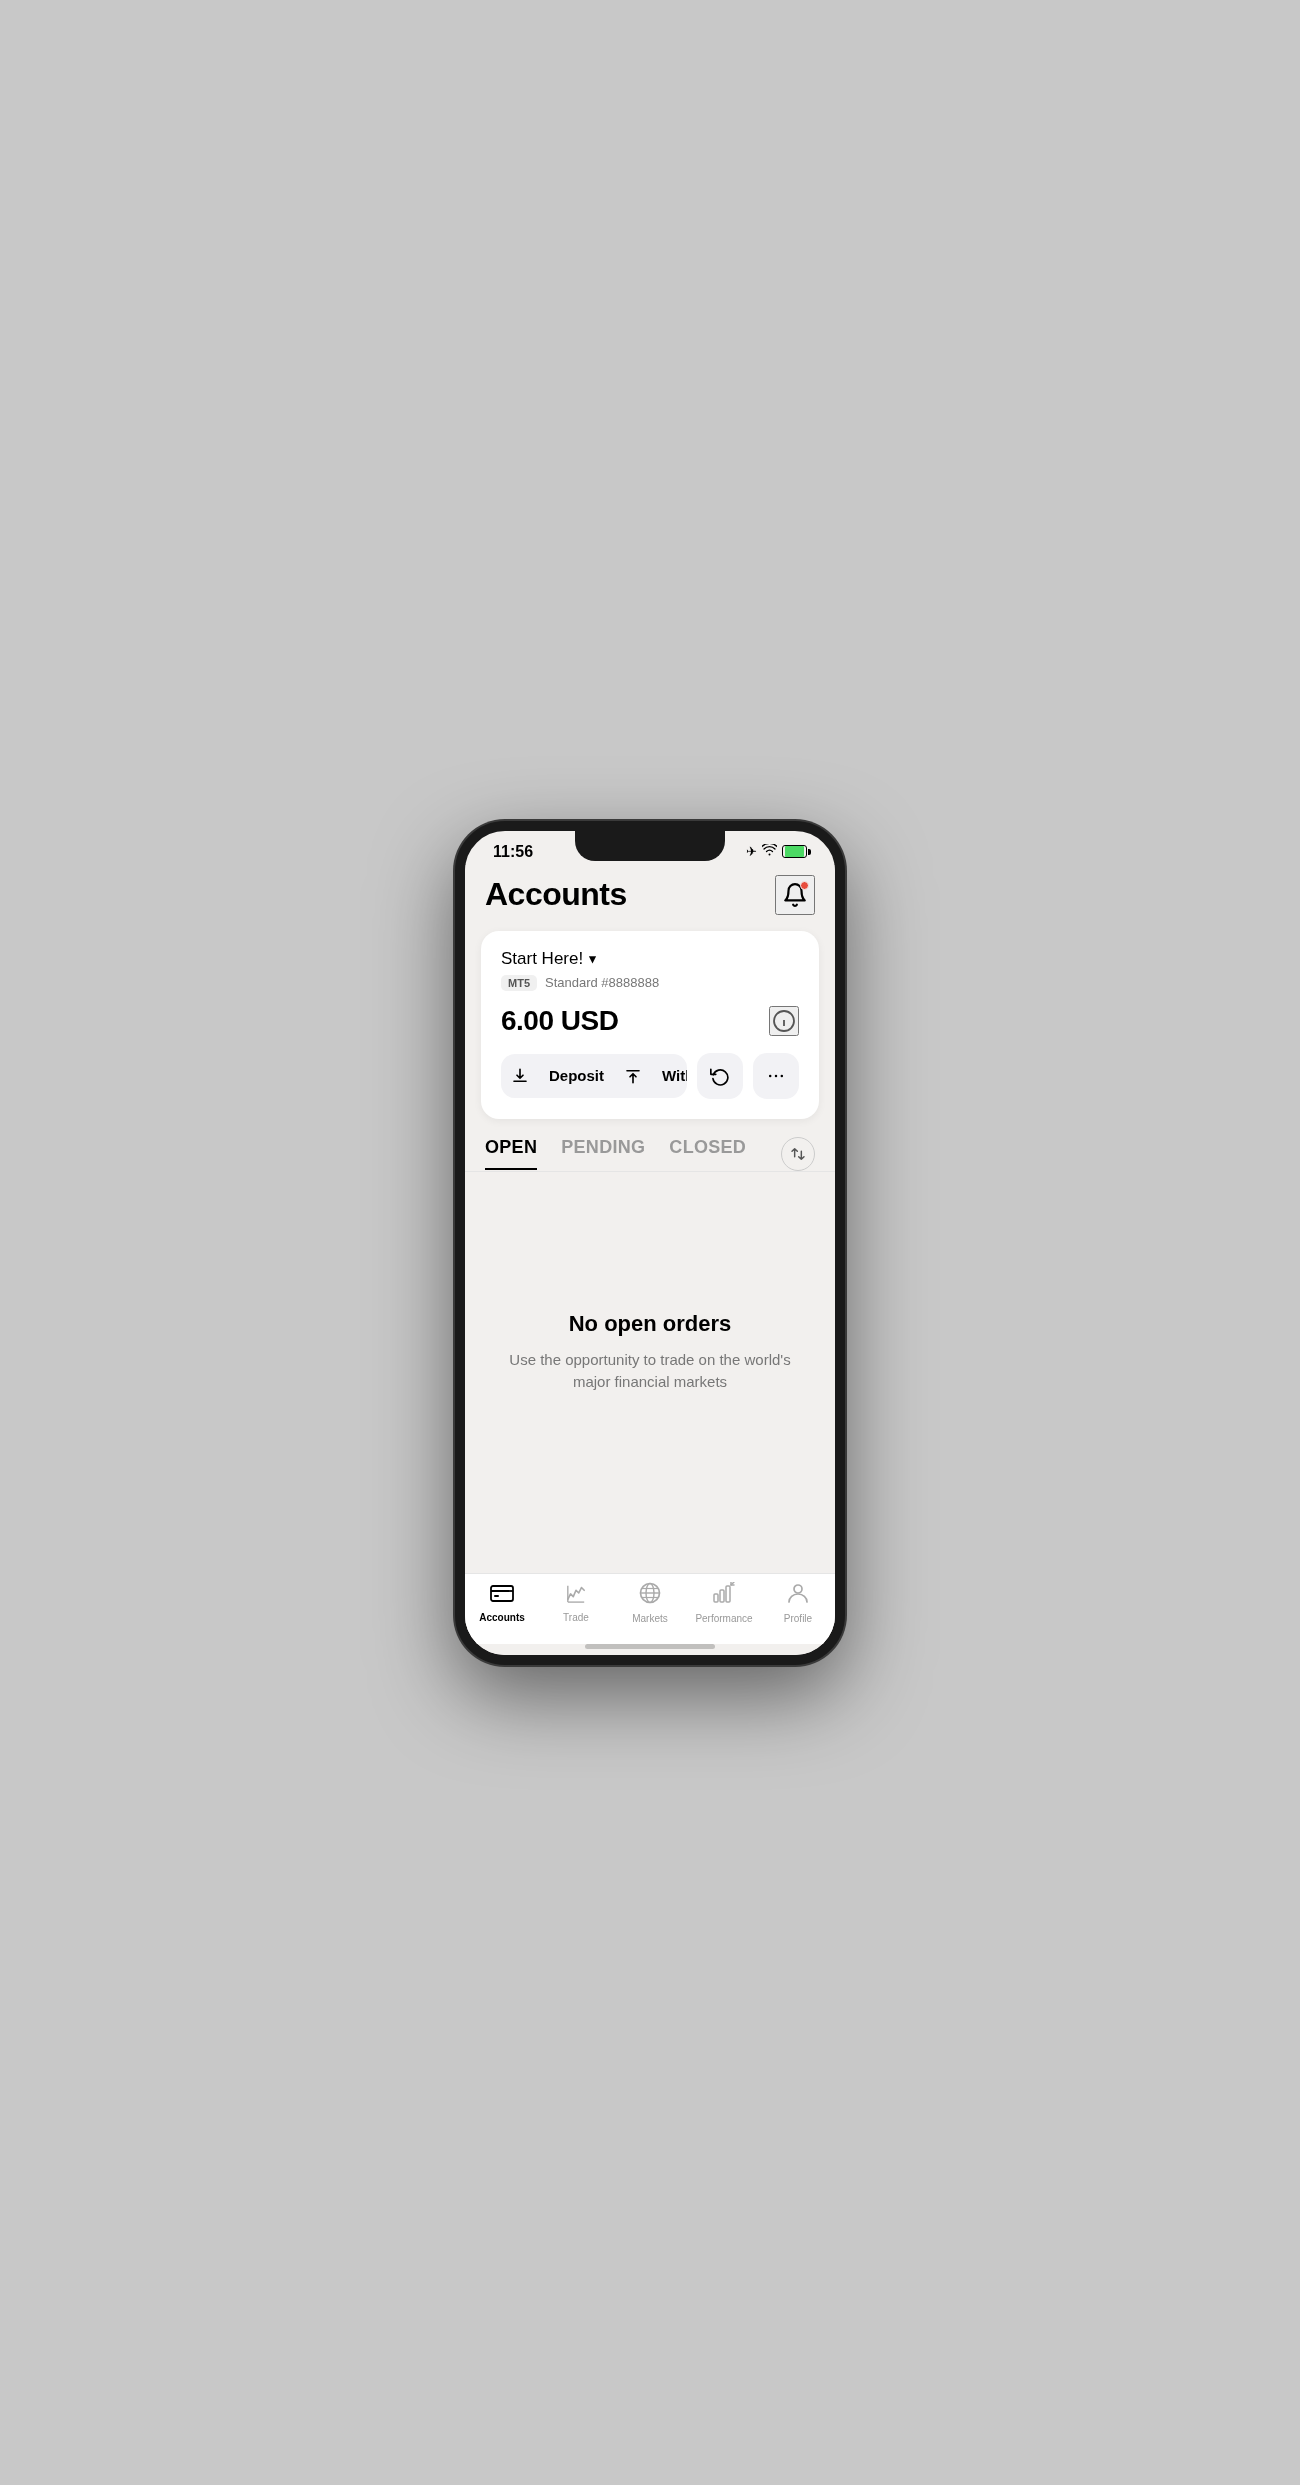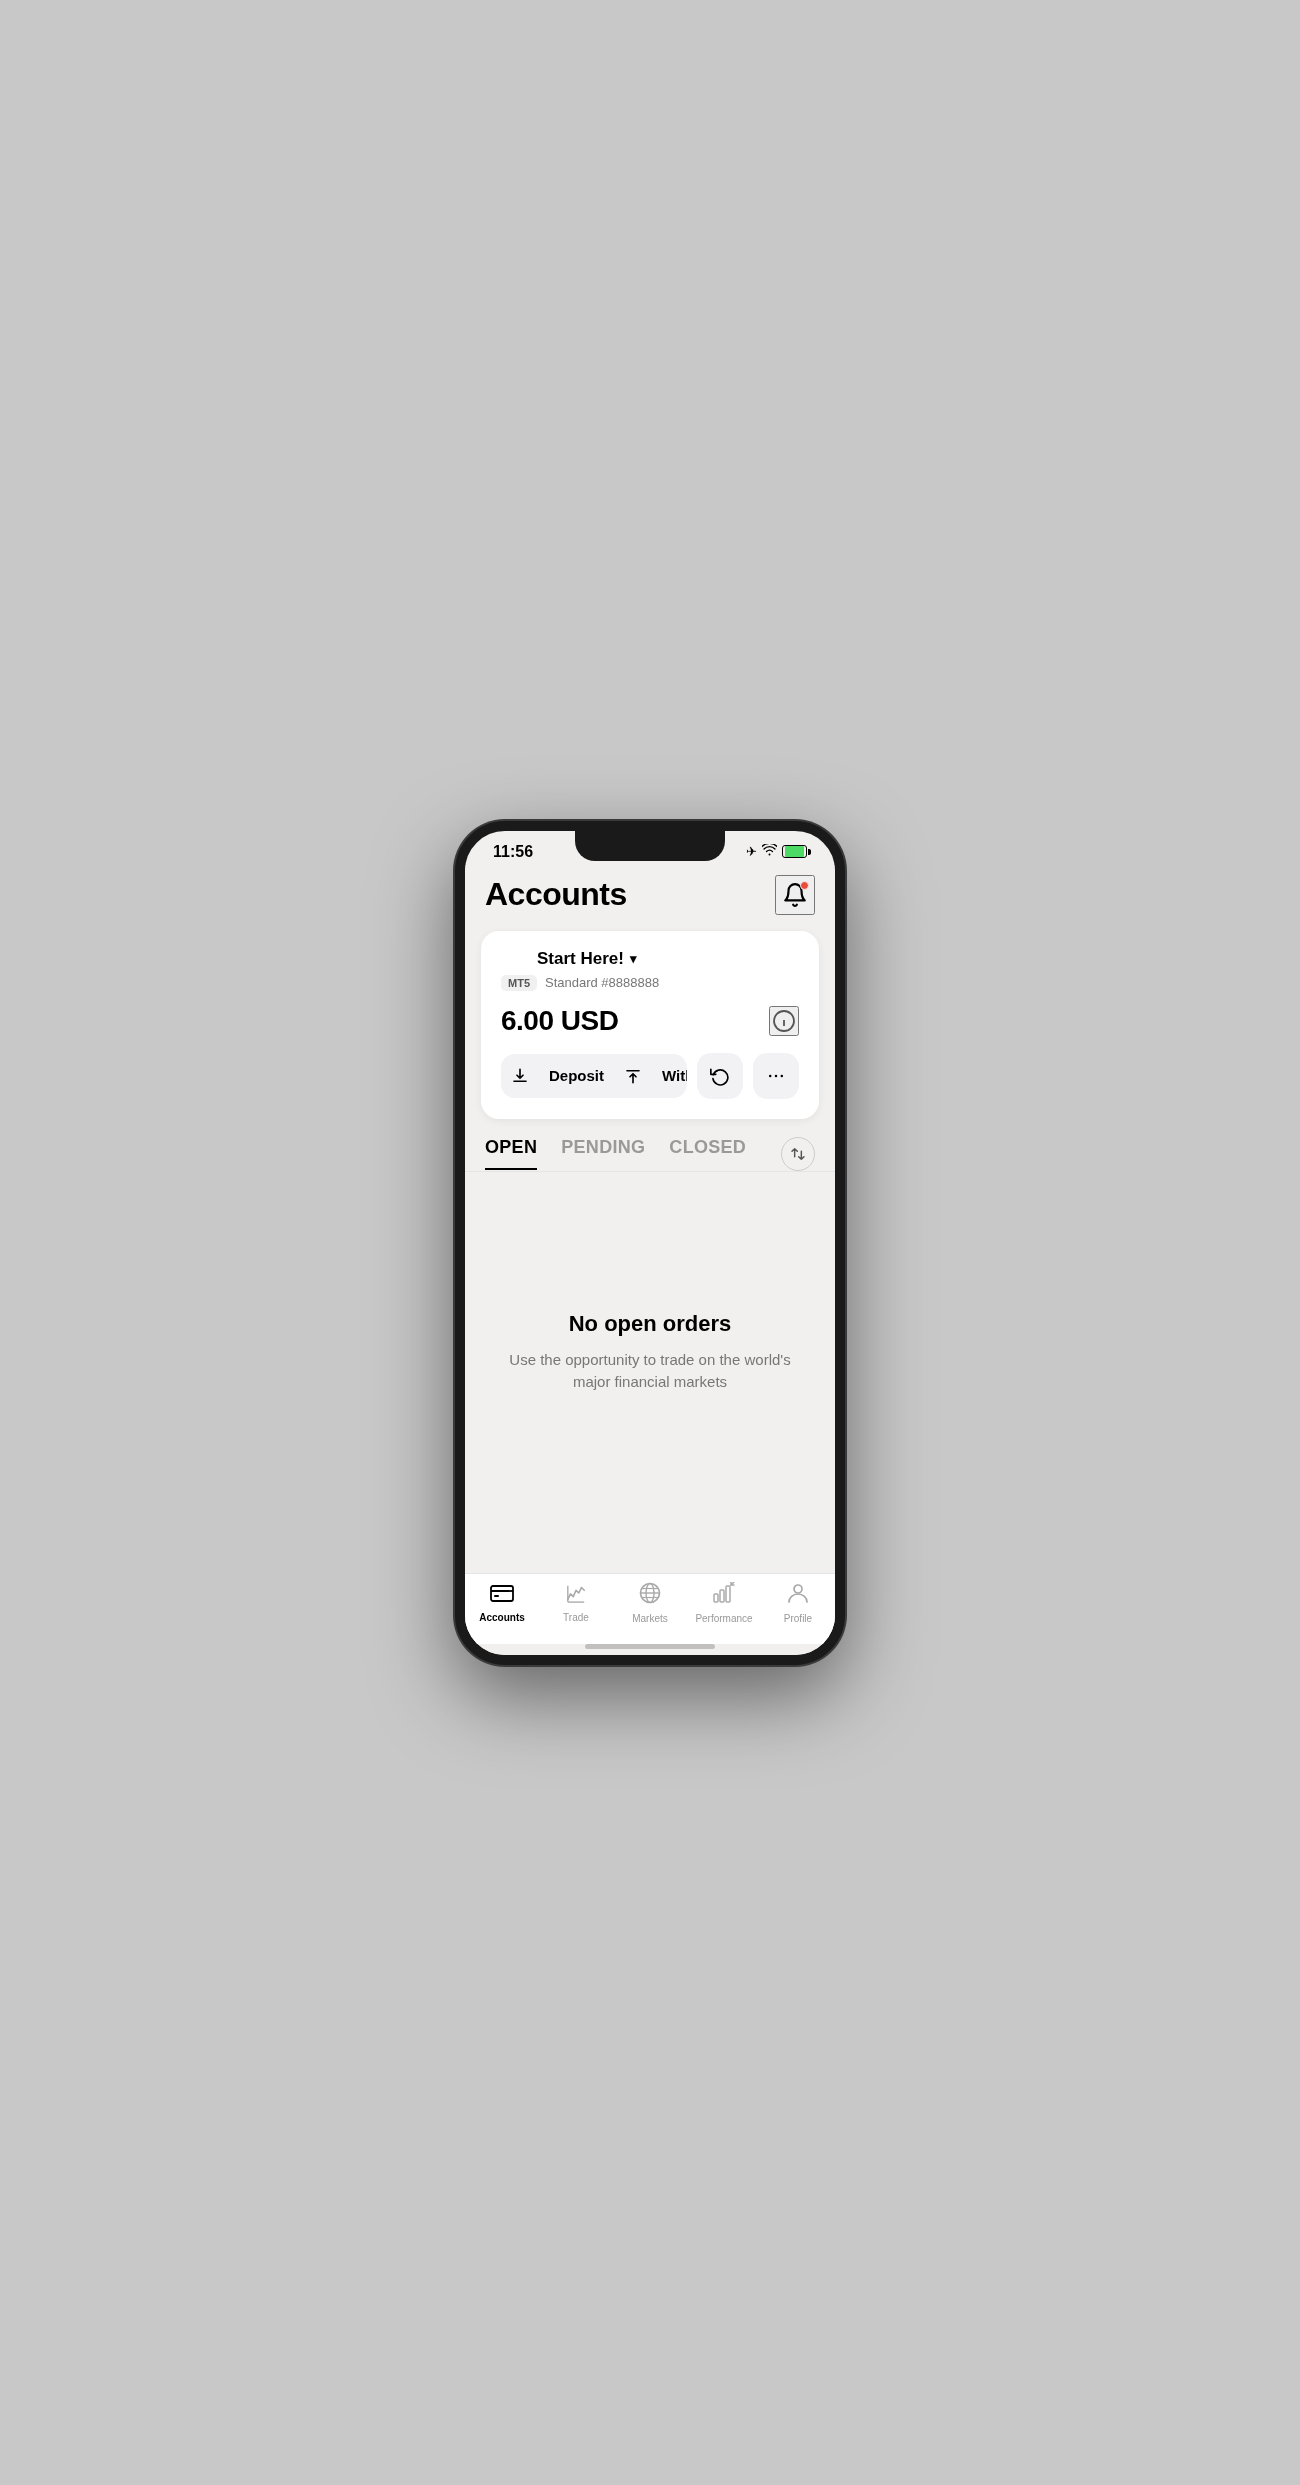--- a/index.html
+++ b/index.html
@@ -135,23 +135,22 @@
       box-shadow: 0 2px 8px rgba(0,0,0,0.06);
     }
     .account-name-row {
       display: flex;
       align-items: center;
       gap: 6px;
       margin-bottom: 6px;
     }
     .account-name {
       font-size: 17px;
-      font-weight: 700;
-      color: #000;
-      margin-left: 36px;
+      font-weight: 400;
+      color: #000;
     }
     .chevron-down {
       font-size: 13px;
       color: #000;
       font-weight: 600;
     }
     .account-meta {
       display: flex;
       align-items: center;
       gap: 8px;

